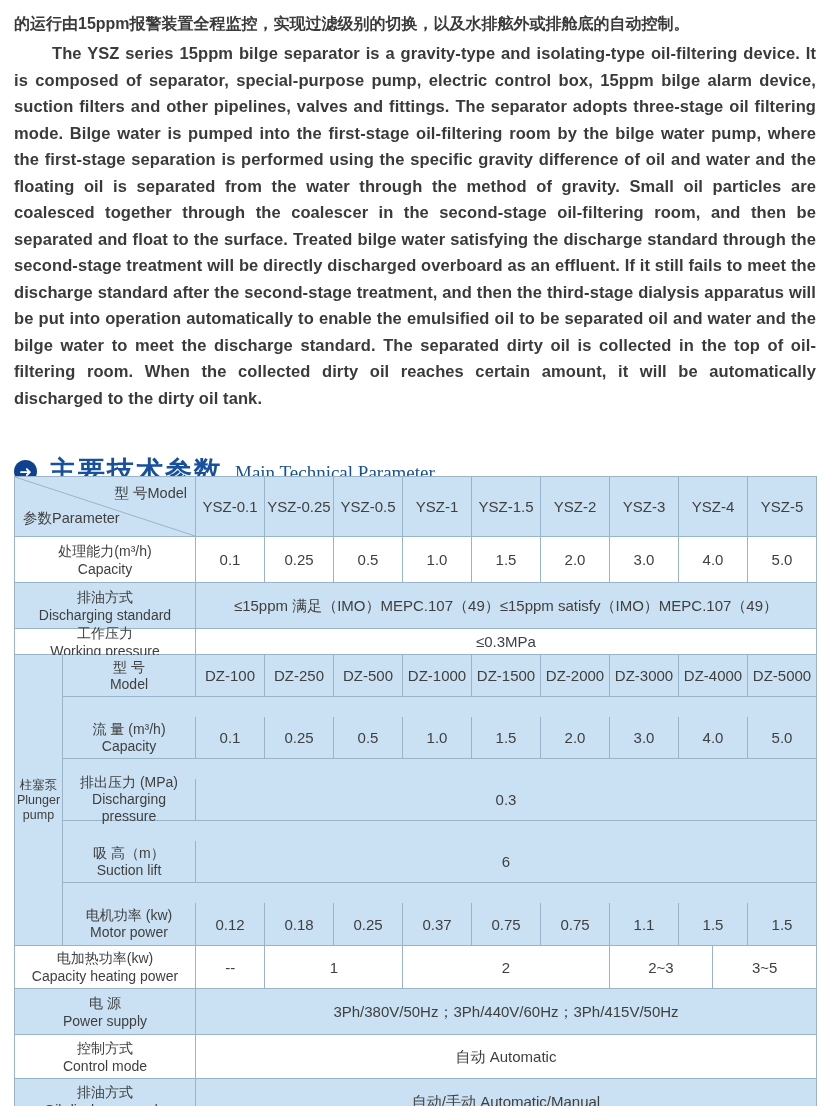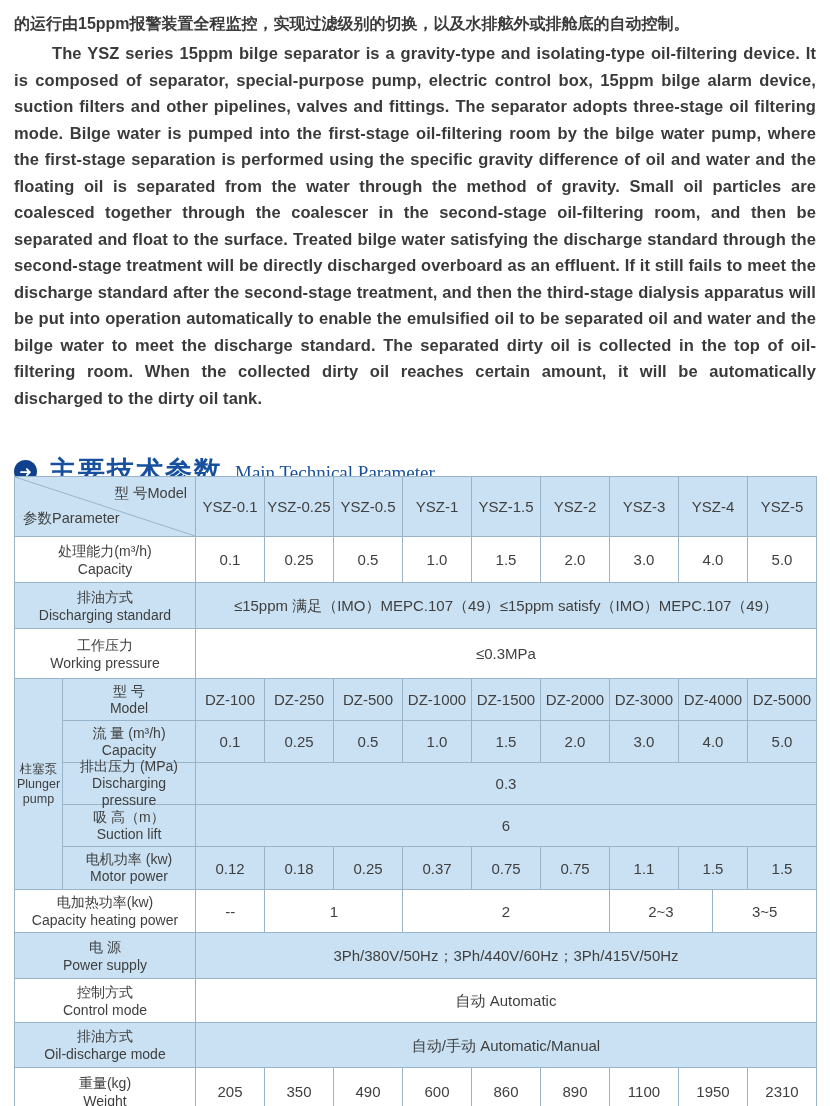--- a/index.html
+++ b/index.html
@@ -36,28 +36,28 @@
   .hrow{height:60px;}
   .corner{position:relative;width:181px;flex:0 0 181px;border-right:1px solid #99b4c9;box-sizing:border-box;}
   .corner svg.diag{position:absolute;inset:0;width:100%;height:100%;}
   .corner svg.diag line{stroke:#99b4c9;stroke-width:1;vector-effect:non-scaling-stroke;}
   .corner-top{position:absolute;top:7px;right:8px;font-size:14.5px;}
   .corner-bottom{position:absolute;bottom:8px;left:8px;font-size:14.5px;}
   .hcell{font-size:15px;}
 
   .r-std{height:46px;}
   .r-cap{height:46px;}
-  .r-wp{height:50px;}
+  .r-wp{height:26px;}
 
   
   .group{display:flex;border-bottom:1px solid #99b4c9;}
   .gcol{width:48px;flex:0 0 48px;border-right:1px solid #99b4c9;box-sizing:border-box;
         display:flex;flex-direction:column;align-items:center;justify-content:center;text-align:center;
         font-size:12.5px;line-height:15px;background:#c9e1f2;}
-  .gbody{flex:1 1 0;display:flex;flex-direction:column;}
+  .gbody{flex:1 1 0;display:flex;flex-direction:column;gap:20px;}
   .grow{display:flex;border-bottom:1px solid #99b4c9;height:42px;box-sizing:border-box;}
   .grow:last-child{border-bottom:none;}
   .glab{width:133px;flex:0 0 133px;border-right:1px solid #99b4c9;box-sizing:border-box;
         display:flex;flex-direction:column;align-items:center;justify-content:center;text-align:center;line-height:17px;}
 
   
   .r-heat{height:43px;}
   .hp1{flex:1 1 0;}
   .hp2{flex:2 2 0;}
   .hp3{flex:3 3 0;}

